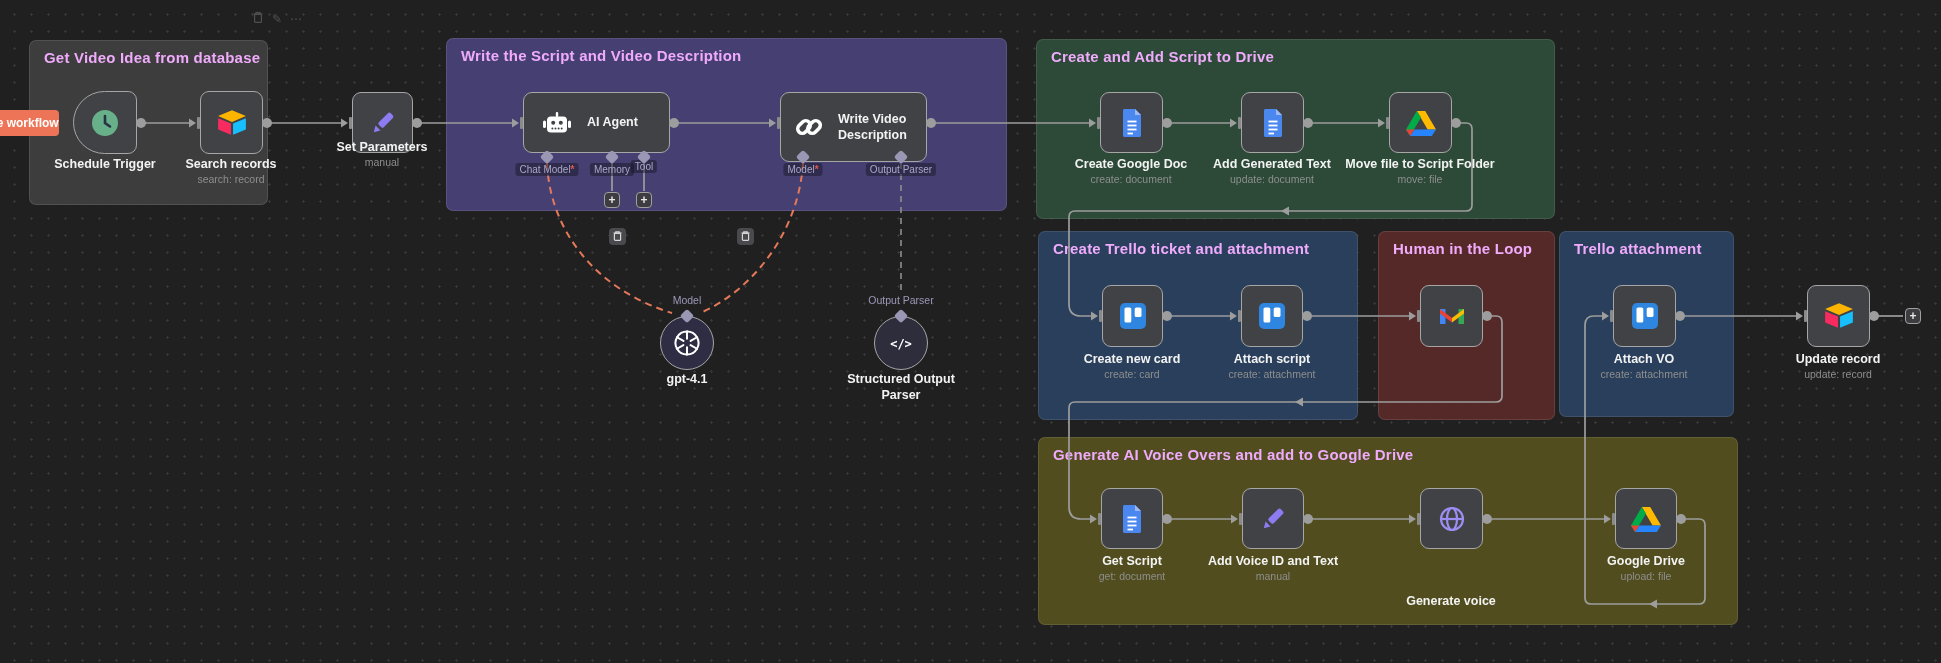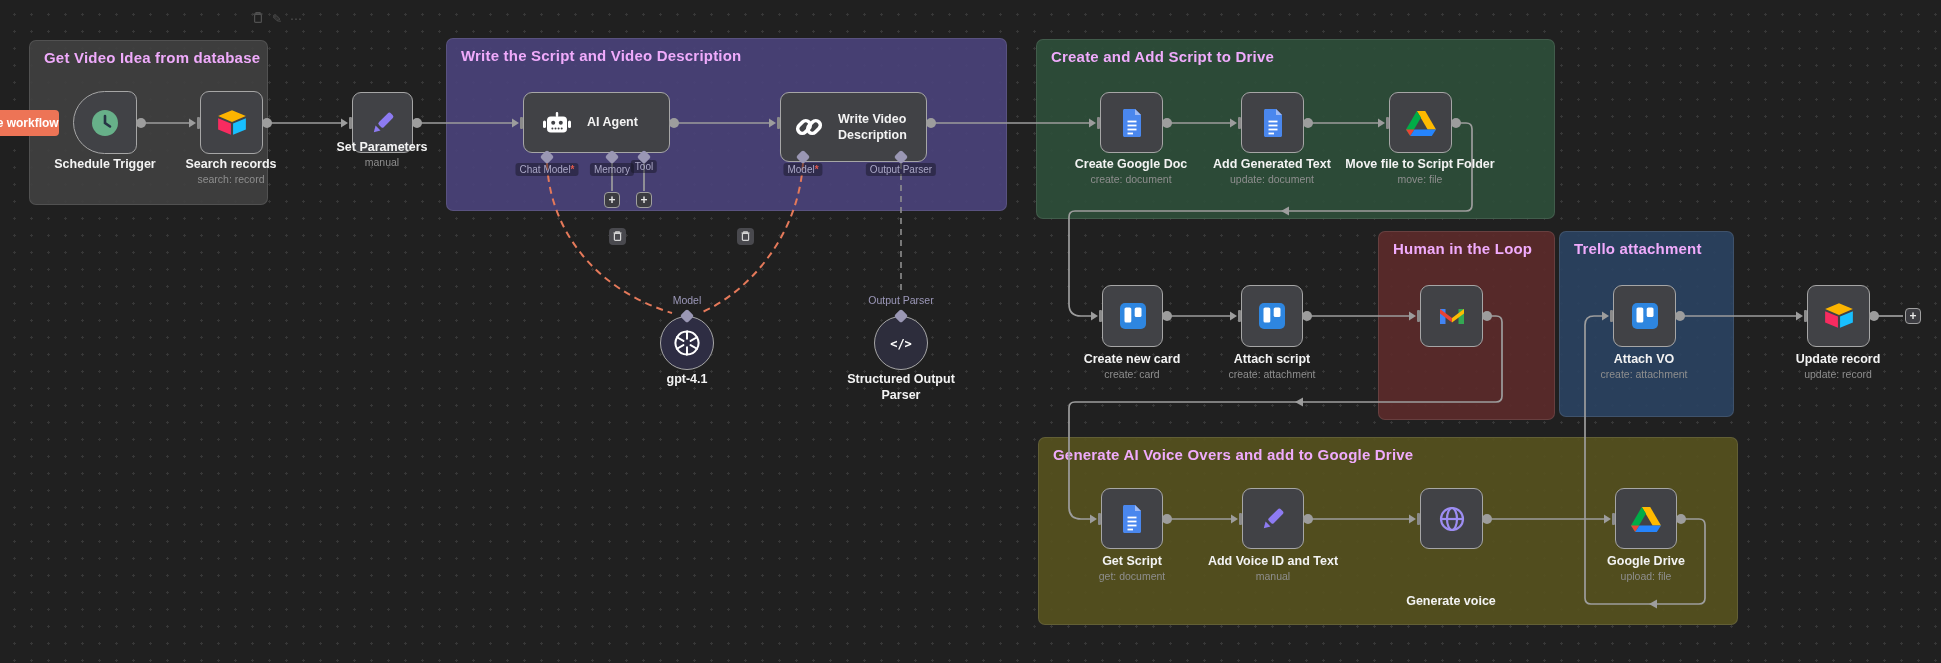--- a/index.html
+++ b/index.html
@@ -53,20 +53,23 @@
   </div>
 
   <div class="sticky" style="left:29px;top:40px;width:237px;height:163px;background:rgba(63,63,63,.93);">
     <div class="sticky-title">Get Video Idea from database</div>
   </div>
   <div class="sticky" style="left:446px;top:38px;width:559px;height:171px;background:rgba(73,66,121,.93);">
     <div class="sticky-title">Write the Script and Video Description</div>
   </div>
   <div class="sticky" style="left:1036px;top:39px;width:517px;height:178px;background:rgba(45,78,57,.93);">
     <div class="sticky-title">Create and Add Script to Drive</div>
+  </div>
+  <div class="sticky" style="left:1038px;top:231px;width:318px;height:187px;background:rgba(42,66,96,.93);">
+    <div class="sticky-title">Create Trello ticket and attachment</div>
   </div>
   <div class="sticky" style="left:1378px;top:231px;width:175px;height:187px;background:rgba(90,42,42,.93);">
     <div class="sticky-title">Human in the Loop</div>
   </div>
   <div class="sticky" style="left:1559px;top:231px;width:173px;height:184px;background:rgba(42,66,96,.93);">
     <div class="sticky-title">Trello attachment</div>
   </div>
   <div class="sticky" style="left:1038px;top:437px;width:698px;height:186px;background:rgba(85,81,30,.93);">
     <div class="sticky-title">Generate AI Voice Overs and add to Google Drive</div>
   </div>

